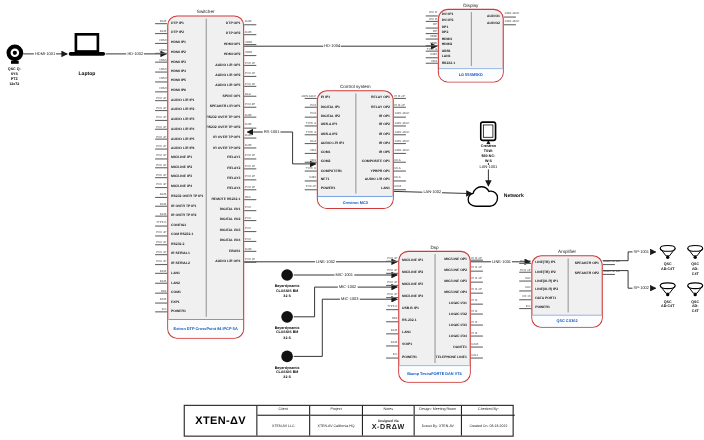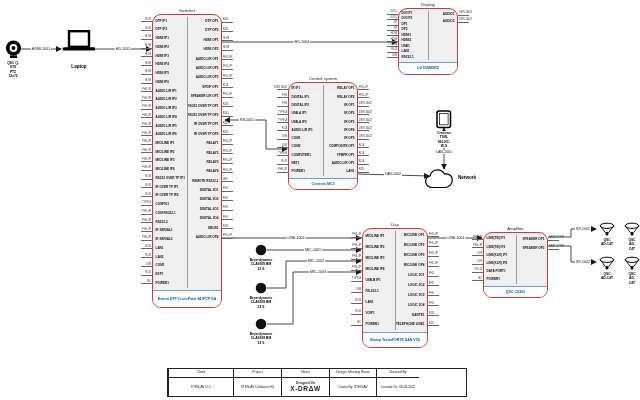--- a/index.html
+++ b/index.html
@@ -131,20 +131,23 @@
 W-S</div>
 
   <div class="icon" style="left:424px;top:166px;width:36px;height:24px">
     <svg width="36" height="24" viewBox="0 0 36 24">
       <path d="M8.5 21.5 c-3.8 0 -6.9 -2.6 -6.9 -6 c0 -2.7 1.9 -5 4.5 -5.7 c0.7 -3.4 3.8 -6 7.5 -6 c3 0 5.6 1.7 6.9 4.2 c0.5 -0.1 1 -0.2 1.6 -0.2 c3.4 0 6.2 2.6 6.2 5.9 c0 4.3 -3.1 7.8 -7 7.8 Z" fill="#fff" stroke="#000" stroke-width="1.2"></path>
     </svg>
   </div>
   <div class="net-label" style="left:458px;top:175px">Network</div>
 
   <div id="titleblock">
+    <div class="tb-logo">
+      <span>XTEN-ΔV</span>
+    </div>
     <div class="tb-col">
       <div class="tb-head">Client</div>
       <div class="tb-val">XTEN-AV LLC</div>
     </div>
     <div class="tb-col">
       <div class="tb-head">Project</div>
       <div class="tb-val">XTEN-AV California HQ</div>
     </div>
     <div class="tb-col">
       <div class="tb-head">Notes</div>

